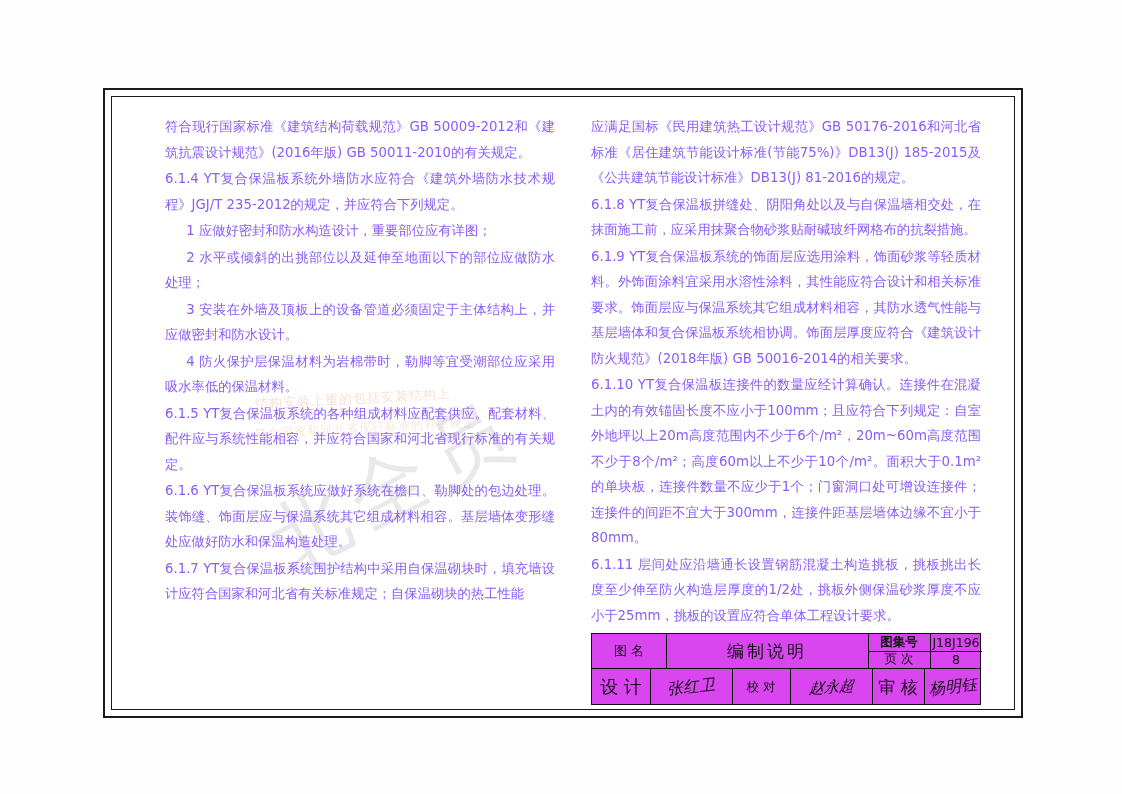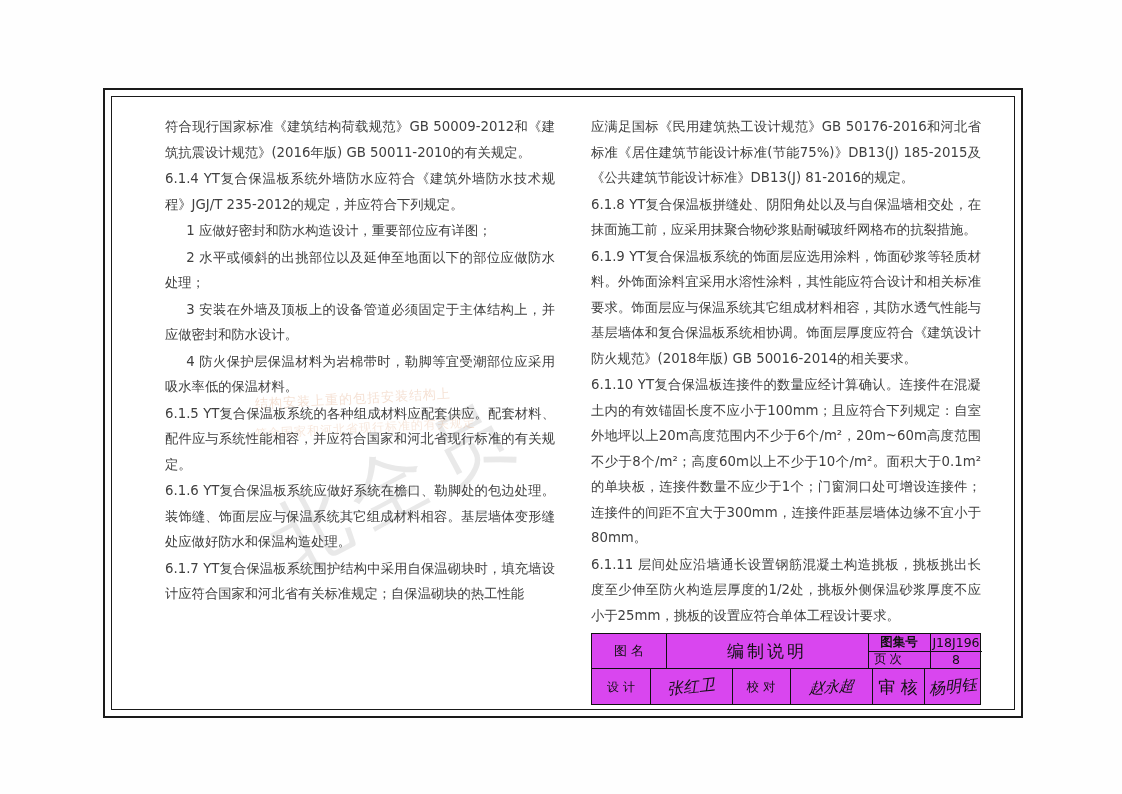--- a/index.html
+++ b/index.html
@@ -81,21 +81,21 @@
     z-index: 6;
     pointer-events: none;
   }
   
   .col {
     position: absolute;
     top: 24px;
     width: 390px;
     font-size: 13.3px;
     line-height: 1.92;
-    color: #404040;
+    color: #8b5cf6;
     z-index: 8;
   }
   #col-left { left: 60px; }
   #col-right { left: 486px; }
   .para {
     margin: 0 0 1px 0;
     text-align: justify;
     text-justify: inter-ideograph;
   }
   .para.sub { text-indent: 1.6em; }
@@ -122,24 +122,24 @@
     align-items: center;
     justify-content: center;
     height: 100%;
   }
   .vline { position:absolute; top:0; bottom:0; width:0; border-left:1.2px solid #111; }
 
   #cell-tuming { left:0; width:74px; }
   #cell-shuoming { left:74px; width:202px; font-size:17px; letter-spacing:3px; }
   #cell-tujihao-label { left:276px; width:62px; font-size:12.5px;font-weight:bold; }
   #cell-tujihao-val { left:338px; width:52px; font-size:12.5px; }
-  #cell-yeci-label { left:265px; width:62px; font-size:12.5px;font-family:Liberation Serif, serif; }
+  #cell-yeci-label { left:276px; width:62px; font-size:12.5px; }
   #cell-yeci-val { left:338px; width:52px; font-size:12.5px; }
 
-  #cell-sheji-label { left:0; width:58px; font-size:12px;}
+  #cell-sheji-label { left:0; width:58px; font-size:18px;}
   #cell-sheji-sign { left:58px; width:82px; }
   #cell-jiaodui-label { left:140px; width:58px; font-size:12.5px;}
   #cell-jiaodui-sign { left:198px; width:82px; }
   #cell-shenhe-label { left:280px; width:52px; font-size:17px;}
   #cell-shenhe-sign { left:332px; width:58px; }
 
   .sign {
     font-family: "DejaVu Serif", serif;
     font-style: italic;
     font-size: 16px;

